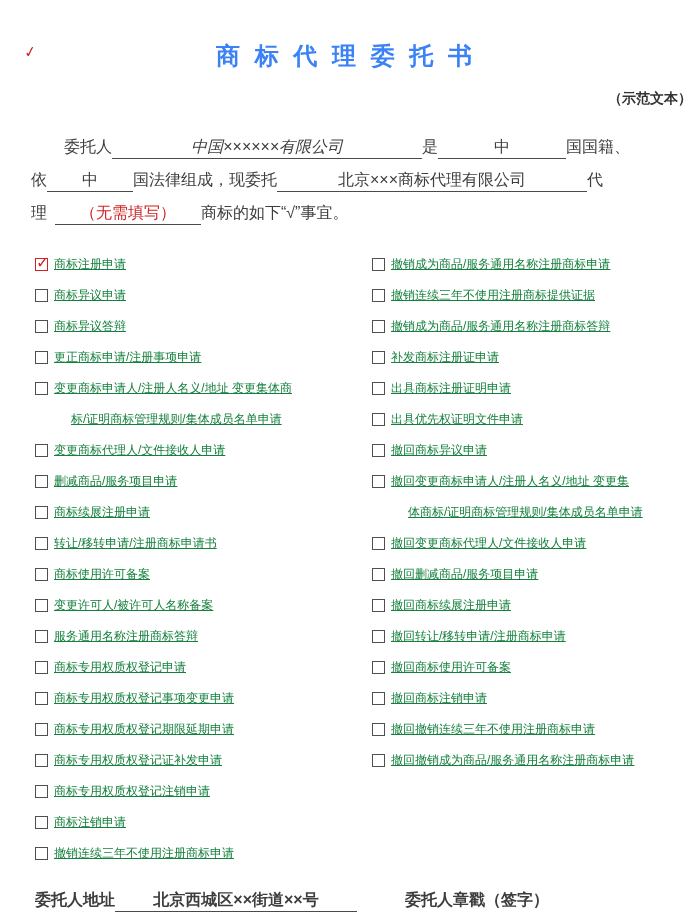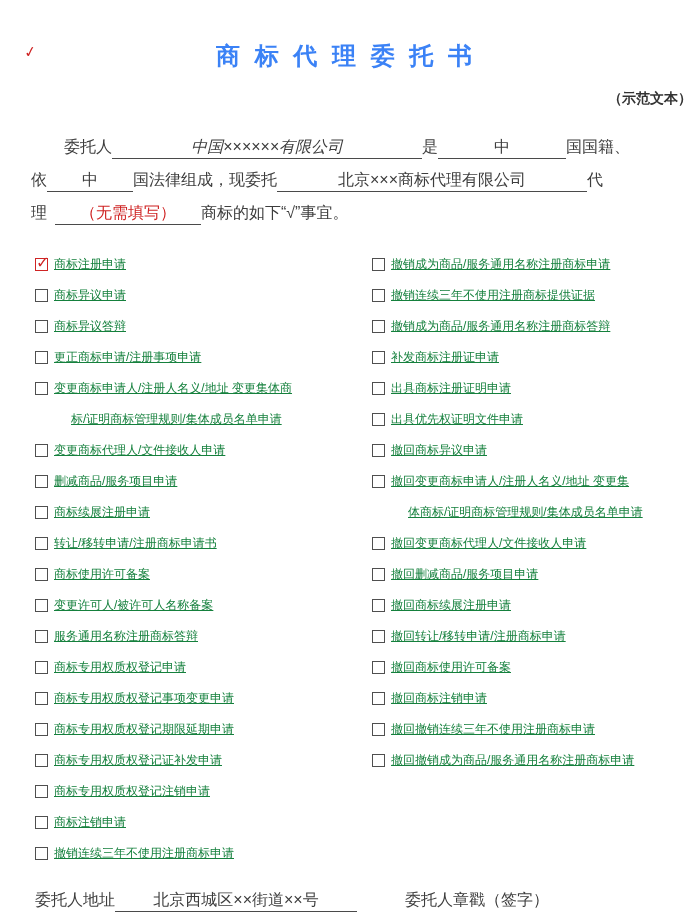--- a/index.html
+++ b/index.html
@@ -94,20 +94,21 @@
     width:238px;
     border-bottom:1.5px solid #4a4a4a;
     height:13px;
     vertical-align:baseline;
   }
 
   .footer{
     margin:20px 30px 0 35px;
     font-size:16px;
     white-space:nowrap;
+    font-weight:bold;
   }
   .footer .blank.b-addr{width:242px;}
   .footer .seal{margin-left:48px;}
 </style>
 </head>
 <body>
 
 <div class="page">
 
   <span class="corner-mark">✓</span>

